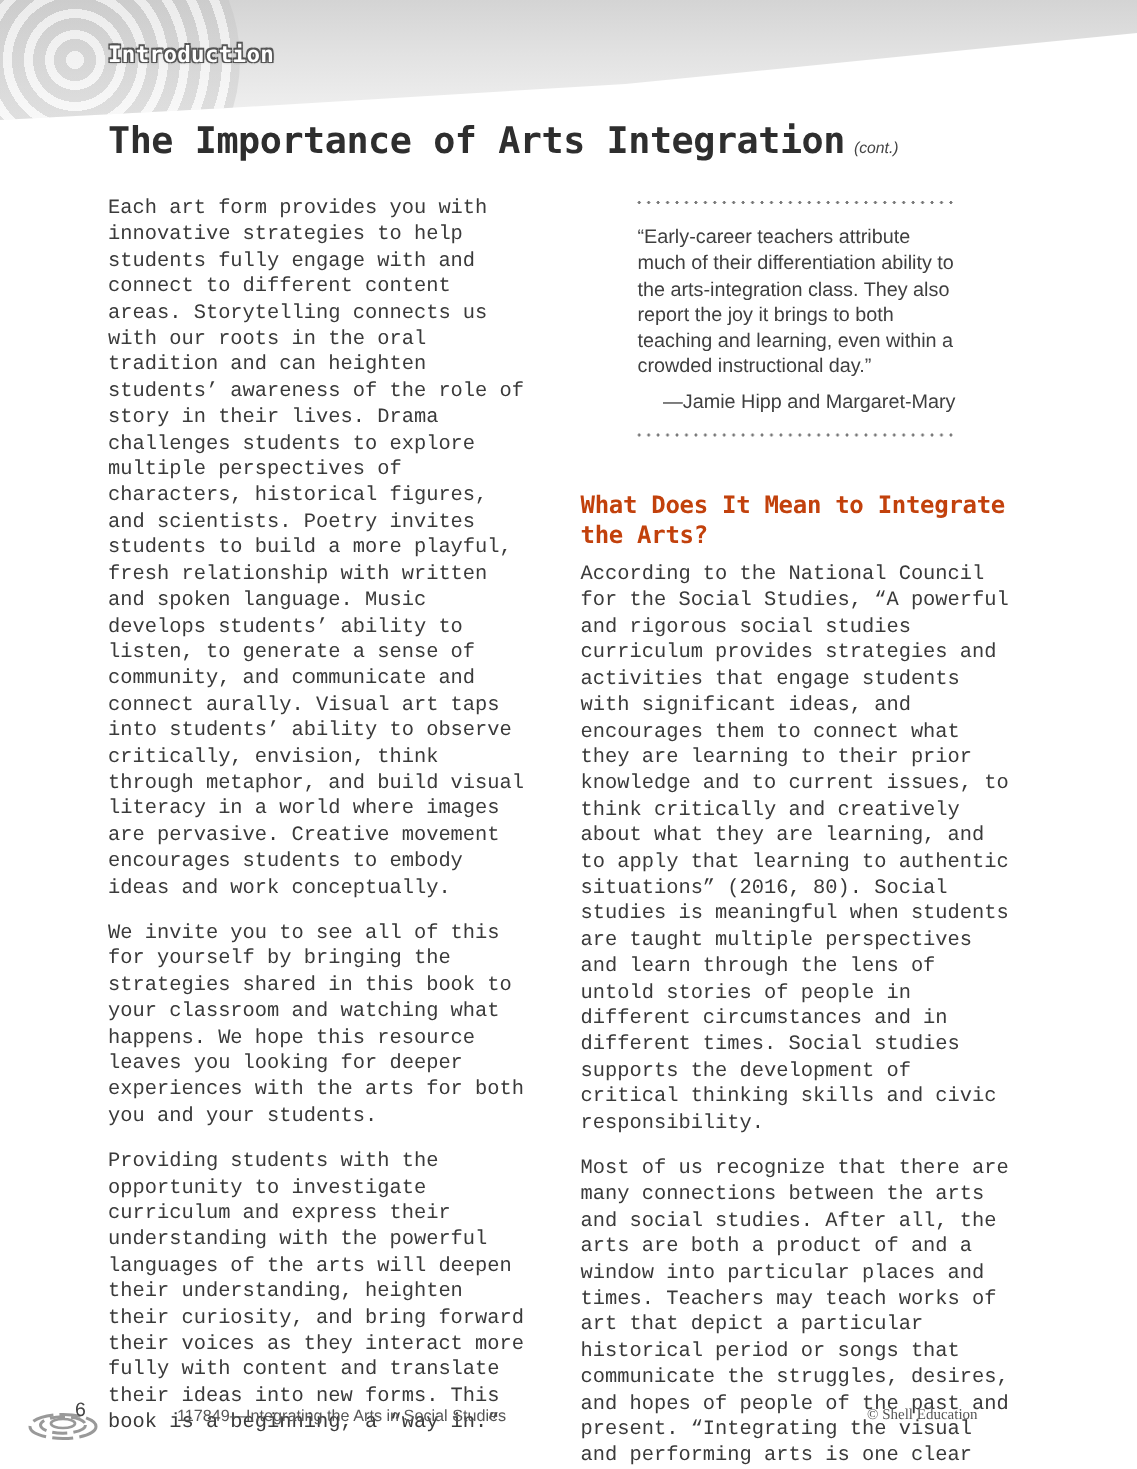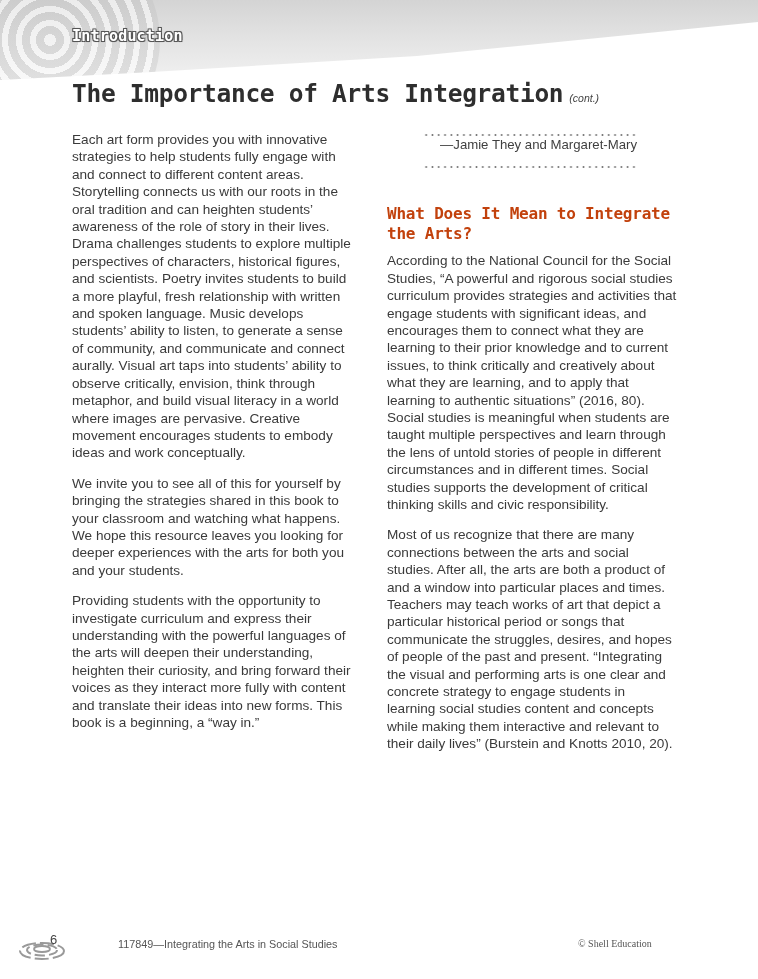--- a/index.html
+++ b/index.html
@@ -35,21 +35,21 @@
     font-size: 10.5px; color: #444; margin-left: 6px; letter-spacing: 0; margin-top: 40px;
   }
   .col-left {
     position: absolute; left: 72px; top: 131px; width: 285px;
   }
   .col-right {
     position: absolute; left: 387px; top: 134px; width: 290px;
   }
   .body-p {
     margin: 0 0 13px 0;
-    font-family: Liberation Sans, sans-serif; font-size: 13.6px; line-height: 17.4px;
+    font-family: Liberation Mono, monospace; font-size: 13.6px; line-height: 17.4px;
     color: #3a3a3a;
   }
   .pull-quote {
     margin-left: 36px; width: 214px;
   }
   .dots {
     height: 2px;
     background-image: radial-gradient(circle, #777 0.9px, transparent 1.1px);
     background-size: 6.3px 2px; background-repeat: repeat-x;
   }
@@ -99,22 +99,23 @@
 
 <div class="col-left">
   <p class="body-p">Each art form provides you with innovative strategies to help students fully engage with and connect to different content areas. Storytelling connects us with our roots in the oral tradition and can heighten students’ awareness of the role of story in their lives. Drama challenges students to explore multiple perspectives of characters, historical figures, and scientists. Poetry invites students to build a more playful, fresh relationship with written and spoken language. Music develops students’ ability to listen, to generate a sense of community, and communicate and connect aurally. Visual art taps into students’ ability to observe critically, envision, think through metaphor, and build visual literacy in a world where images are pervasive. Creative movement encourages students to embody ideas and work conceptually.</p>
   <p class="body-p">We invite you to see all of this for yourself by bringing the strategies shared in this book to your classroom and watching what happens. We hope this resource leaves you looking for deeper experiences with the arts for both you and your students.</p>
   <p class="body-p">Providing students with the opportunity to investigate curriculum and express their understanding with the powerful languages of the arts will deepen their understanding, heighten their curiosity, and bring forward their voices as they interact more fully with content and translate their ideas into new forms. This book is a beginning, a “way in.”</p>
 </div>
 
 <div class="col-right">
   <div class="pull-quote">
     <div class="dots"></div>
+    <p class="quote-text">“Early-career teachers attribute much of their differentiation ability to the arts-integration class. They also report the joy it brings to both teaching and learning, even within a crowded instructional day.”</p>
     <div class="quote-attr">
-      <div>—Jamie They and Margaret-Mary</div>
+      <div>—Jamie Hipp and Margaret-Mary</div>
     </div>
     <div class="dots"></div>
   </div>
 
   <h2 class="section-heading">What Does It Mean to Integrate the Arts?</h2>
   <p class="body-p">According to the National Council for the Social Studies, “A powerful and rigorous social studies curriculum provides strategies and activities that engage students with significant ideas, and encourages them to connect what they are learning to their prior knowledge and to current issues, to think critically and creatively about what they are learning, and to apply that learning to authentic situations” (2016, 80). Social studies is meaningful when students are taught multiple perspectives and learn through the lens of untold stories of people in different circumstances and in different times. Social studies supports the development of critical thinking skills and civic responsibility.</p>
   <p class="body-p">Most of us recognize that there are many connections between the arts and social studies. After all, the arts are both a product of and a window into particular places and times. Teachers may teach works of art that depict a particular historical period or songs that communicate the struggles, desires, and hopes of people of the past and present. “Integrating the visual and performing arts is one clear and concrete strategy to engage students in learning social studies content and concepts while making them interactive and relevant to their daily lives” (Burstein and Knotts 2010, 20).</p>
 </div>
 
 <div class="footer">

